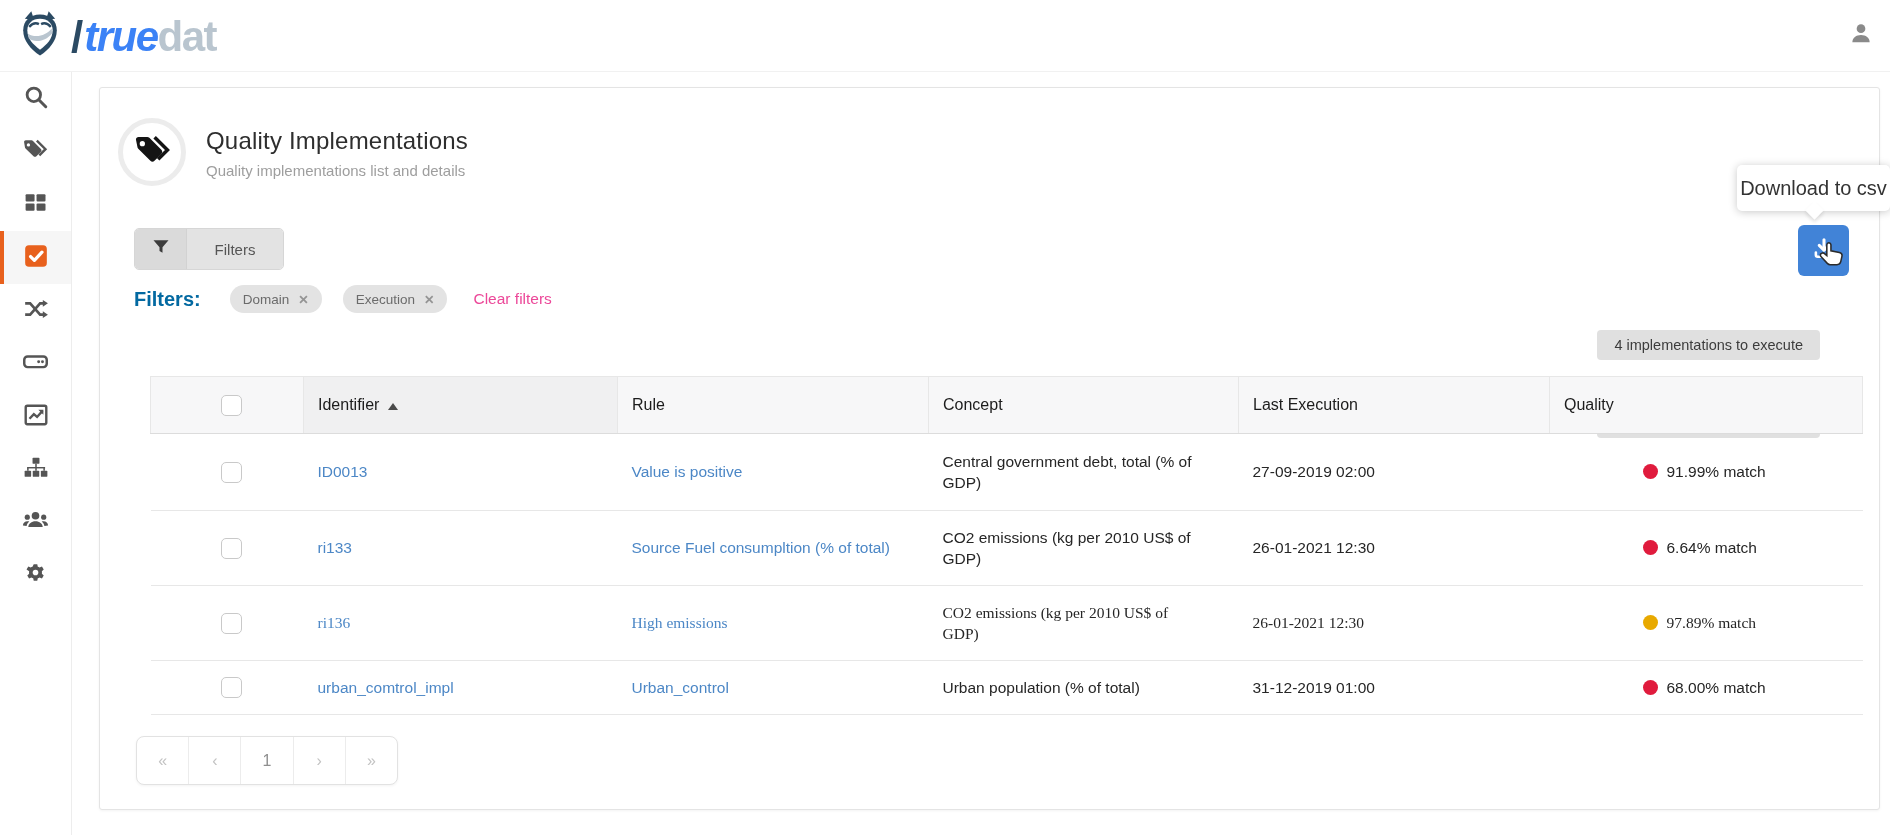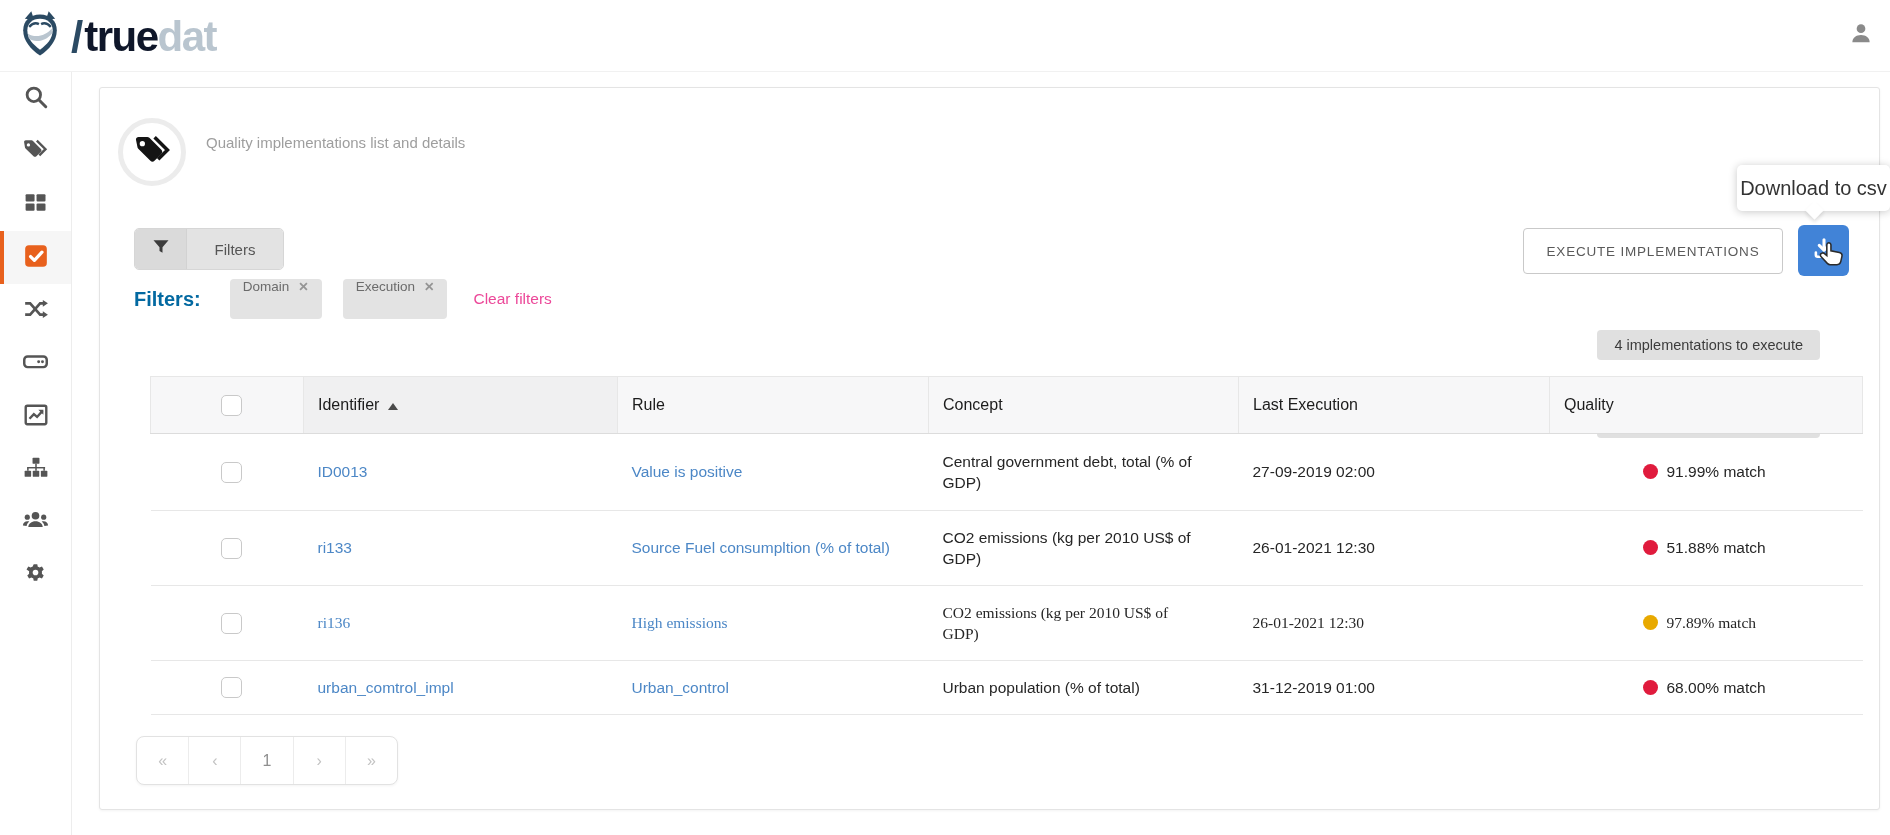--- a/index.html
+++ b/index.html
@@ -5,21 +5,21 @@
   * { margin:0; padding:0; box-sizing:border-box; }
   html,body { width:1890px; height:835px; background:#fff; overflow:hidden;
               font-family:"Liberation Sans", sans-serif; position:relative; }
 
   
   .topbar { position:absolute; left:0; top:0; width:1890px; height:72px; background:#fff;
             border-bottom:1px solid #f1f1f1; z-index:3; }
   .logo { position:absolute; left:14px; top:9px; display:flex; align-items:center; cursor:pointer; }
   .logo .slash { font-size:44px; font-weight:700; color:#2b4a63; margin:0 1px 0 5px; line-height:52px;}
   .wordmark { font-size:42px; font-weight:700; letter-spacing:-1.5px; line-height:52px;}
-  .word-true { color:#0f172a; }
+  .word-true { color:#3b82f6;font-style:italic; }
   .word-dat  { color:#b9c5cf; }
   .user-btn { position:absolute; right:16px; top:20px; width:26px; height:26px; cursor:pointer;}
 
   
   .sidebar { position:absolute; left:0; top:72px; width:72px; height:763px; background:#fff;
              border-right:1px solid #ededed; z-index:2;}
   .nav-item { height:53px; display:flex; align-items:center; justify-content:center;
               position:relative; cursor:pointer; }
   .nav-item.active { background:#f6f6f6; }
   .nav-item.active::before { content:""; position:absolute; left:0; top:0; bottom:0; width:4px;
@@ -58,22 +58,22 @@
   
   .tooltip { position:absolute; left:1737px; top:165px; width:153px; height:46px; background:#fff;
           border-radius:5px; box-shadow:0 1px 8px rgba(0,0,0,.22); display:flex; align-items:center;
           justify-content:center; font-size:20px; color:#333; z-index:5; }
   .tooltip-caret { position:absolute; left:71px; bottom:-6px; width:13px; height:13px; background:#fff;
           transform:rotate(45deg); box-shadow:2px 2px 4px rgba(0,0,0,.12); }
 
   
   .filter-bar { position:absolute; left:34px; top:196px; height:30px; display:flex; align-items:center; }
   .filter-label { font-size:20px; font-weight:700; color:#0369a1; margin-right:29px; }
-  .chip { background:#e3e3e3; border-radius:4px; height:40px; padding:0 13px; display:flex;
-          font-size:13.5px; color:#6b6b6b; margin-right:21px; gap:9px; cursor:pointer;}
+  .chip { background:#e3e3e3; border-radius:14px; height:28px; padding:0 13px; display:flex;
+          align-items:center; font-size:13.5px; color:#6b6b6b; margin-right:21px; gap:9px; cursor:pointer;}
   .chip-x { color:#949494; font-size:12.5px; font-weight:700; cursor:pointer; }
   .clear-link { color:#ec4899; font-size:15.5px; margin-left:5px; cursor:pointer; }
 
   
   .badges { position:absolute; top:242px; right:59px; display:flex; gap:48px;flex-direction:column; }
   .badge { background:#e0e0e0; border-radius:4px; height:30px; padding:0 17px; display:flex;
           align-items:center; font-size:14.5px; color:#3c3c3c; }
 
   
   table.impl { position:absolute; left:50px; top:288px; width:1712px; border-collapse:collapse;
@@ -239,35 +239,35 @@
   <div class="page-circle">
     <span>
       <svg width="38" height="36" viewBox="0 0 26 24">
           <path d="M2 4.9 C2 3.9 2.8 3.1 3.8 3.1 h6 c.5 0 1 .2 1.4.6 l8.2 8.2 c.8.8.8 2 0 2.8 l-4.7 4.7 c-.8.8-2 .8-2.8 0 L3.6 11.1 c-.4-.4-.6-.9-.6-1.4 z" fill="#141414"></path>
           <circle cx="6.4" cy="7.7" r="1.8" fill="#fff"></circle>
           <path d="M14.8 3.2 l8.8 8.8 -6.4 6.4" fill="none" stroke="#141414" stroke-width="2.4"></path>
         </svg>
     </span>
   </div>
   <div class="page-titles">
+    <div class="page-title">Quality Implementations</div>
     <div class="page-subtitle">Quality implementations list and details</div>
   </div>
 
   <div class="search-group">
     <div class="funnel-btn">
       <span>
         <svg width="20" height="20" viewBox="0 0 24 24">
             <path d="M3 4h18l-7.2 8.2V19l-3.6-2.3v-4.5z" fill="#3c3c3c"></path>
           </svg>
       </span>
     </div>
     <div class="filters-btn">Filters</div>
   </div>
 
-  <div class="execute-btn">EXECUTE IMPLEMENTATIONS</div>
   <div class="download-btn">
     <span>
       <svg width="26" height="26" viewBox="0 0 24 24">
           <path d="M12 3.5v8.5" stroke="#fff" stroke-width="2.8" stroke-linecap="round"></path>
           <path d="M7.6 8.6L12 13l4.4-4.4" fill="none" stroke="#fff" stroke-width="2.8" stroke-linecap="round" stroke-linejoin="round"></path>
           <path d="M4.5 15.2v2.4c0 .9.7 1.6 1.6 1.6h11.8c.9 0 1.6-.7 1.6-1.6v-2.4" fill="none" stroke="#fff" stroke-width="2.4" stroke-linecap="round"></path>
         </svg>
     </span>
     <span class="cursor-hand">
       <svg viewBox="0 0 24 24" width="31" height="31">
@@ -329,21 +329,21 @@
         <td class="quality-cell"><span class="q-dot" style="background-color: rgb(224, 27, 61);"></span><span>91.99% match</span></td>
       </tr>
       <tr>
         <td class="cb-cell">
             <div class="checkbox"></div>
           </td>
         <td><span class="link">ri133</span></td>
         <td><span class="link">Source Fuel consumpltion (% of total)</span></td>
         <td class="concept-cell">CO2 emissions (kg per 2010 US$ of GDP)</td>
         <td>26-01-2021 12:30</td>
-        <td class="quality-cell"><span class="q-dot" style="background-color: rgb(224, 27, 61);"></span><span>51.88% match</span></td>
+        <td class="quality-cell"><span class="q-dot" style="background-color: rgb(224, 27, 61);"></span><span>6.64% match</span></td>
       </tr>
       <tr>
         <td class="cb-cell">
             <div class="checkbox"></div>
           </td>
         <td><span class="link">ri136</span></td>
         <td><span class="link">High emissions</span></td>
         <td class="concept-cell">CO2 emissions (kg per 2010 US$ of GDP)</td>
         <td>26-01-2021 12:30</td>
         <td class="quality-cell"><span class="q-dot" style="background-color: rgb(232, 169, 0);"></span><span>97.89% match</span></td>

